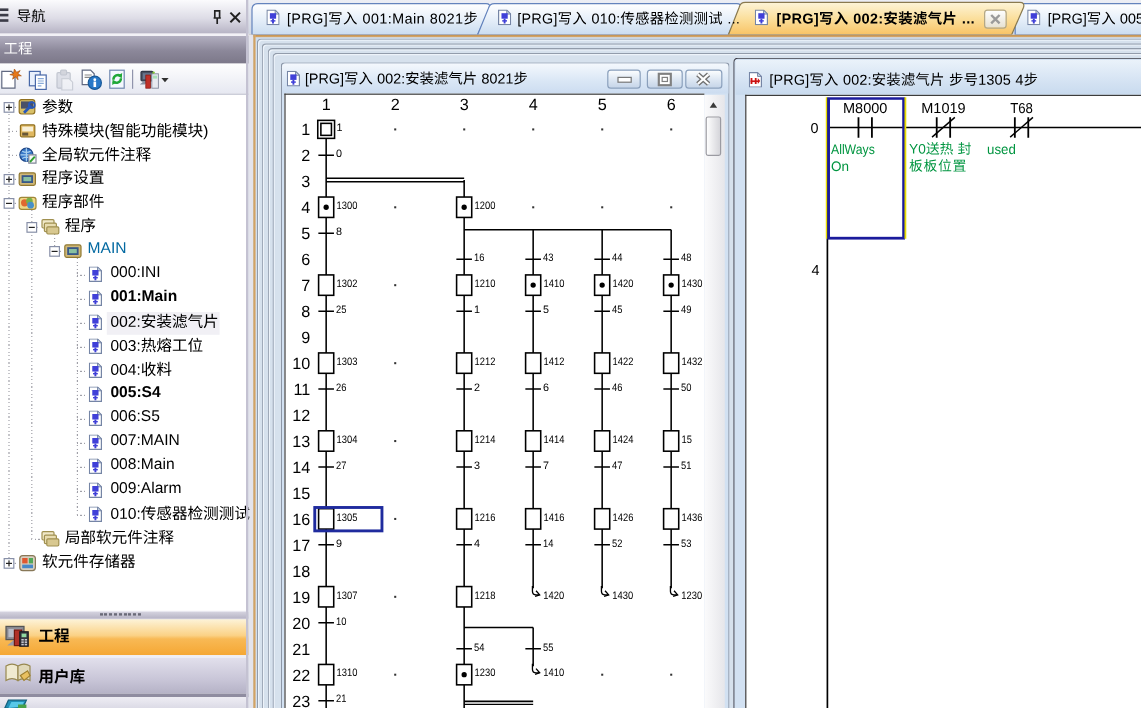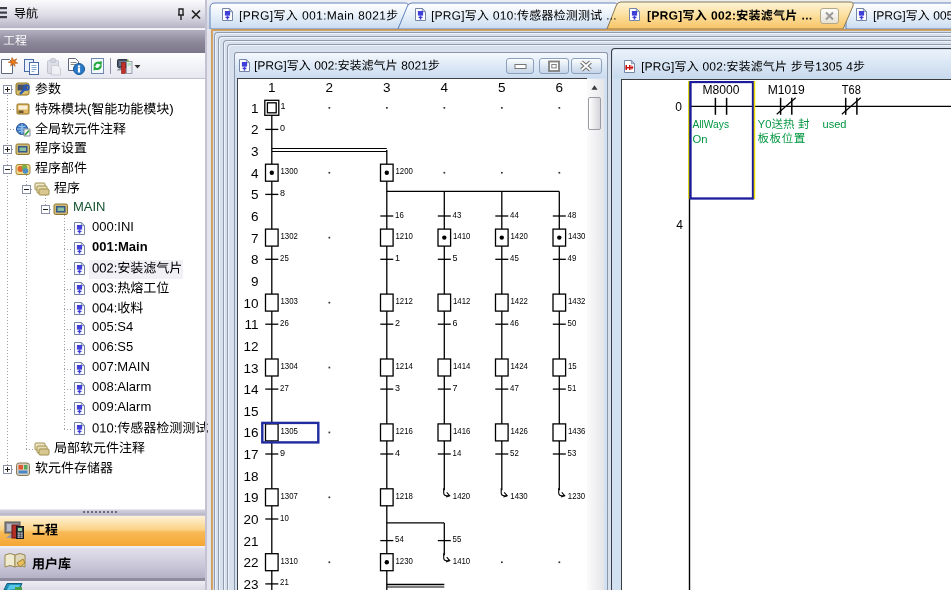--- a/index.html
+++ b/index.html
@@ -493,21 +493,21 @@
       <path transform="translate(0,11.4)" d="M6.9 -9.5H10.8V-7.1H6.9ZM6.0 -10.4V-6.3H11.8V-10.4ZM5.8 -2.7V-1.9H8.4V-0.2H5.0V0.7H12.5V-0.2H9.3V-1.9H11.9V-2.7H9.3V-4.3H12.2V-5.1H5.5V-4.3H8.4V-2.7ZM4.7 -10.7C3.7 -10.3 2.0 -9.9 0.6 -9.7C0.7 -9.5 0.8 -9.1 0.8 -8.9C1.5 -9.0 2.1 -9.1 2.8 -9.3V-7.3H0.6V-6.3H2.6C2.1 -4.8 1.2 -3.2 0.4 -2.2C0.5 -2.0 0.8 -1.6 0.9 -1.3C1.5 -2.1 2.2 -3.4 2.8 -4.7V1.0H3.7V-4.6C4.2 -4.0 4.7 -3.3 4.9 -3.0L5.5 -3.7C5.2 -4.0 4.1 -5.2 3.7 -5.5V-6.3H5.3V-7.3H3.7V-9.5C4.3 -9.6 4.9 -9.8 5.4 -10.0Z M17.8 -5.7C18.7 -5.3 19.7 -4.8 20.6 -4.4H16.0V-3.5H20.0V-0.1C20.0 0.1 20.0 0.1 19.7 0.2C19.5 0.2 18.6 0.2 17.6 0.1C17.8 0.4 17.9 0.8 18.0 1.1C19.1 1.1 19.9 1.1 20.4 0.9C20.9 0.8 21.0 0.5 21.0 -0.1V-3.5H23.8C23.4 -2.9 22.9 -2.3 22.5 -1.9L23.3 -1.5C23.9 -2.2 24.7 -3.2 25.3 -4.1L24.6 -4.4L24.5 -4.4H22.1L22.2 -4.5C21.9 -4.6 21.6 -4.8 21.2 -5.0C22.3 -5.6 23.4 -6.4 24.1 -7.2L23.5 -7.7L23.3 -7.6H16.7V-6.8H22.4C21.8 -6.3 21.0 -5.8 20.3 -5.4C19.7 -5.7 19.0 -6.0 18.4 -6.3ZM19.1 -10.7C19.3 -10.3 19.6 -9.9 19.7 -9.5H14.6V-5.8C14.6 -4.0 14.5 -1.3 13.4 0.5C13.6 0.6 14.1 0.9 14.2 1.1C15.3 -0.9 15.5 -3.8 15.5 -5.8V-8.6H25.4V-9.5H20.8C20.7 -9.9 20.3 -10.5 20.1 -11.0Z" fill="#000"></path>
     </svg></div>
 <div class="abs" style="left:50px;top:209.0px;width:3px;height:1px;background-image:repeating-linear-gradient(90deg,#a0a0a8 0 1px,transparent 1px 3px)"></div>
 <div class="abs" style="left:40.5px;top:204.5px;width:9px;height:9px;background:#fff;border:1px solid #8890a8"></div>
 <div class="abs" style="left:42.5px;top:208.5px;width:5px;height:1px;background:#222"></div>
 <svg class="abs" style="left:53px;top:201.0px" width="16" height="16">
     <rect x="1" y="3" width="13.5" height="10.5" rx="1.5" fill="#d0b878" stroke="#907830"></rect>
     <rect x="3" y="5" width="9.5" height="6.5" fill="#385888"></rect>
     <rect x="4.5" y="6.5" width="6.5" height="3.5" fill="#88c0a0"></rect>
   </svg>
-<div style="position:absolute;left:73px;top:199.2px;font-size:13px;font-weight:normal;color:#14532d;white-space:pre;letter-spacing:0">MAIN</div>
+<div style="position:absolute;left:73px;top:199.2px;font-size:13px;font-weight:normal;color:#0369a1;white-space:pre;letter-spacing:0">MAIN</div>
 <div class="abs" style="left:64px;top:229.0px;width:8px;height:1px;background-image:repeating-linear-gradient(90deg,#a0a0a8 0 1px,transparent 1px 3px)"></div>
 <svg class="abs" style="left:74px;top:222.0px" width="11" height="13" viewBox="0 0 11 13">
     <path d="M0.5 0.5 L7.3 0.5 L10.5 3.7 L10.5 12.5 L0.5 12.5 Z" fill="#fff" stroke="#7585a5" stroke-width="1"></path>
     <path d="M7.3 0.5 L7.3 3.7 L10.5 3.7 Z" fill="#c8d4e4" stroke="#7585a5" stroke-width="0.8"></path>
     <rect x="2.9" y="3" width="5.2" height="4.6" fill="#4040d8"></rect>
     <rect x="4.7" y="7.6" width="1.6" height="4" fill="#4040d8"></rect>
     <rect x="3.5" y="8.8" width="4.0" height="1.2" fill="#4040d8"></rect>
   </svg>
 <div style="position:absolute;left:92px;top:219.2px;font-size:13px;font-weight:normal;color:#000;white-space:pre;letter-spacing:0">000:INI</div>
 <div class="abs" style="left:64px;top:249.0px;width:8px;height:1px;background-image:repeating-linear-gradient(90deg,#a0a0a8 0 1px,transparent 1px 3px)"></div>
@@ -554,21 +554,21 @@
       <path transform="translate(0,11.4)" d="M6.7 -4.5Q6.7 -2.2 5.9 -1.1Q5.1 0.1 3.6 0.1Q2.1 0.1 1.3 -1.0Q0.5 -2.2 0.5 -4.5Q0.5 -6.8 1.3 -7.9Q2.0 -9.1 3.6 -9.1Q5.2 -9.1 6.0 -7.9Q6.7 -6.8 6.7 -4.5ZM5.6 -4.5Q5.6 -6.4 5.1 -7.3Q4.7 -8.2 3.6 -8.2Q2.6 -8.2 2.1 -7.3Q1.7 -6.4 1.7 -4.5Q1.7 -2.6 2.1 -1.7Q2.6 -0.8 3.6 -0.8Q4.6 -0.8 5.1 -1.7Q5.6 -2.6 5.6 -4.5Z M14.0 -4.5Q14.0 -2.2 13.2 -1.1Q12.4 0.1 10.8 0.1Q9.3 0.1 8.5 -1.0Q7.7 -2.2 7.7 -4.5Q7.7 -6.8 8.5 -7.9Q9.2 -9.1 10.9 -9.1Q12.4 -9.1 13.2 -7.9Q14.0 -6.8 14.0 -4.5ZM12.8 -4.5Q12.8 -6.4 12.3 -7.3Q11.9 -8.2 10.9 -8.2Q9.8 -8.2 9.4 -7.3Q8.9 -6.4 8.9 -4.5Q8.9 -2.6 9.4 -1.7Q9.8 -0.8 10.8 -0.8Q11.9 -0.8 12.3 -1.7Q12.8 -2.6 12.8 -4.5Z M20.1 -2.0V0.0H19.0V-2.0H14.8V-2.9L18.9 -8.9H20.1V-2.9H21.3V-2.0ZM19.0 -7.7Q19.0 -7.6 18.8 -7.3Q18.6 -7.0 18.5 -6.9L16.3 -3.5L15.9 -3.1L15.8 -2.9H19.0Z M22.9 -5.6V-6.9H24.1V-5.6ZM22.9 0.0V-1.3H24.1V0.0Z M32.9 -7.5H35.8C35.5 -5.8 35.1 -4.4 34.4 -3.2C33.8 -4.4 33.2 -5.8 32.9 -7.3ZM32.8 -10.9C32.4 -8.7 31.7 -6.5 30.6 -5.2C30.8 -5.0 31.2 -4.6 31.3 -4.4C31.7 -4.9 32.0 -5.4 32.4 -6.1C32.8 -4.7 33.3 -3.4 33.9 -2.3C33.2 -1.2 32.2 -0.4 30.8 0.2C31.0 0.5 31.4 0.9 31.5 1.1C32.7 0.4 33.7 -0.5 34.5 -1.5C35.2 -0.4 36.1 0.4 37.2 1.0C37.3 0.7 37.6 0.4 37.8 0.2C36.7 -0.4 35.8 -1.2 35.0 -2.3C35.8 -3.7 36.4 -5.4 36.8 -7.5H37.7V-8.4H33.2C33.5 -9.1 33.7 -9.9 33.8 -10.8ZM26.5 -1.3C26.7 -1.5 27.1 -1.7 29.5 -2.6V1.1H30.5V-10.7H29.5V-3.5L27.5 -2.8V-9.5H26.5V-3.1C26.5 -2.6 26.3 -2.3 26.1 -2.2C26.3 -2.0 26.4 -1.5 26.5 -1.3Z M39.0 -9.9C39.3 -9.0 39.7 -7.8 39.7 -7.0L40.5 -7.2C40.4 -8.0 40.1 -9.2 39.7 -10.1ZM43.2 -10.1C43.0 -9.3 42.6 -8.0 42.3 -7.2L43.0 -7.0C43.3 -7.7 43.7 -8.9 44.1 -9.9ZM45.0 -9.3C45.8 -8.9 46.7 -8.2 47.1 -7.7L47.6 -8.4C47.2 -8.9 46.3 -9.6 45.5 -10.0ZM44.3 -6.0C45.1 -5.6 46.1 -5.0 46.5 -4.5L47.0 -5.3C46.5 -5.7 45.6 -6.3 44.8 -6.7ZM38.9 -6.6V-5.6H40.7C40.3 -4.2 39.5 -2.5 38.7 -1.6C38.9 -1.3 39.1 -0.9 39.2 -0.6C39.8 -1.5 40.5 -2.9 41.0 -4.3V1.0H41.9V-4.3C42.4 -3.6 43.0 -2.6 43.2 -2.1L43.9 -2.9C43.6 -3.3 42.3 -5.0 41.9 -5.5V-5.6H44.0V-6.6H41.9V-10.9H41.0V-6.6ZM44.0 -2.6 44.2 -1.7 48.2 -2.5V1.0H49.2V-2.7L50.9 -3.0L50.7 -3.8L49.2 -3.6V-10.9H48.2V-3.4Z" fill="#000"></path>
     </svg></div>
 <div class="abs" style="left:64px;top:329.0px;width:8px;height:1px;background-image:repeating-linear-gradient(90deg,#a0a0a8 0 1px,transparent 1px 3px)"></div>
 <svg class="abs" style="left:74px;top:322.0px" width="11" height="13" viewBox="0 0 11 13">
     <path d="M0.5 0.5 L7.3 0.5 L10.5 3.7 L10.5 12.5 L0.5 12.5 Z" fill="#fff" stroke="#7585a5" stroke-width="1"></path>
     <path d="M7.3 0.5 L7.3 3.7 L10.5 3.7 Z" fill="#c8d4e4" stroke="#7585a5" stroke-width="0.8"></path>
     <rect x="2.9" y="3" width="5.2" height="4.6" fill="#4040d8"></rect>
     <rect x="4.7" y="7.6" width="1.6" height="4" fill="#4040d8"></rect>
     <rect x="3.5" y="8.8" width="4.0" height="1.2" fill="#4040d8"></rect>
   </svg>
-<div style="position:absolute;left:92px;top:319.2px;font-size:13px;font-weight:normal;color:#000;white-space:pre;letter-spacing:0">005:S4</div>
+<div style="position:absolute;left:92px;top:319.2px;font-size:13px;font-weight:bold;color:#000;white-space:pre;letter-spacing:0">005:S4</div>
 <div class="abs" style="left:64px;top:349.0px;width:8px;height:1px;background-image:repeating-linear-gradient(90deg,#a0a0a8 0 1px,transparent 1px 3px)"></div>
 <svg class="abs" style="left:74px;top:342.0px" width="11" height="13" viewBox="0 0 11 13">
     <path d="M0.5 0.5 L7.3 0.5 L10.5 3.7 L10.5 12.5 L0.5 12.5 Z" fill="#fff" stroke="#7585a5" stroke-width="1"></path>
     <path d="M7.3 0.5 L7.3 3.7 L10.5 3.7 Z" fill="#c8d4e4" stroke="#7585a5" stroke-width="0.8"></path>
     <rect x="2.9" y="3" width="5.2" height="4.6" fill="#4040d8"></rect>
     <rect x="4.7" y="7.6" width="1.6" height="4" fill="#4040d8"></rect>
     <rect x="3.5" y="8.8" width="4.0" height="1.2" fill="#4040d8"></rect>
   </svg>
 <div style="position:absolute;left:92px;top:339.2px;font-size:13px;font-weight:normal;color:#000;white-space:pre;letter-spacing:0">006:S5</div>
 <div class="abs" style="left:64px;top:369.0px;width:8px;height:1px;background-image:repeating-linear-gradient(90deg,#a0a0a8 0 1px,transparent 1px 3px)"></div>
@@ -581,21 +581,21 @@
   </svg>
 <div style="position:absolute;left:92px;top:359.2px;font-size:13px;font-weight:normal;color:#000;white-space:pre;letter-spacing:0">007:MAIN</div>
 <div class="abs" style="left:64px;top:389.0px;width:8px;height:1px;background-image:repeating-linear-gradient(90deg,#a0a0a8 0 1px,transparent 1px 3px)"></div>
 <svg class="abs" style="left:74px;top:382.0px" width="11" height="13" viewBox="0 0 11 13">
     <path d="M0.5 0.5 L7.3 0.5 L10.5 3.7 L10.5 12.5 L0.5 12.5 Z" fill="#fff" stroke="#7585a5" stroke-width="1"></path>
     <path d="M7.3 0.5 L7.3 3.7 L10.5 3.7 Z" fill="#c8d4e4" stroke="#7585a5" stroke-width="0.8"></path>
     <rect x="2.9" y="3" width="5.2" height="4.6" fill="#4040d8"></rect>
     <rect x="4.7" y="7.6" width="1.6" height="4" fill="#4040d8"></rect>
     <rect x="3.5" y="8.8" width="4.0" height="1.2" fill="#4040d8"></rect>
   </svg>
-<div style="position:absolute;left:92px;top:379.2px;font-size:13px;font-weight:normal;color:#000;white-space:pre;letter-spacing:0">008:Alarm</div>
+<div style="position:absolute;left:92px;top:379.2px;font-size:13px;font-weight:normal;color:#000;white-space:pre;letter-spacing:0">008:Main</div>
 <div class="abs" style="left:64px;top:409.0px;width:8px;height:1px;background-image:repeating-linear-gradient(90deg,#a0a0a8 0 1px,transparent 1px 3px)"></div>
 <svg class="abs" style="left:74px;top:402.0px" width="11" height="13" viewBox="0 0 11 13">
     <path d="M0.5 0.5 L7.3 0.5 L10.5 3.7 L10.5 12.5 L0.5 12.5 Z" fill="#fff" stroke="#7585a5" stroke-width="1"></path>
     <path d="M7.3 0.5 L7.3 3.7 L10.5 3.7 Z" fill="#c8d4e4" stroke="#7585a5" stroke-width="0.8"></path>
     <rect x="2.9" y="3" width="5.2" height="4.6" fill="#4040d8"></rect>
     <rect x="4.7" y="7.6" width="1.6" height="4" fill="#4040d8"></rect>
     <rect x="3.5" y="8.8" width="4.0" height="1.2" fill="#4040d8"></rect>
   </svg>
 <div style="position:absolute;left:92px;top:399.2px;font-size:13px;font-weight:normal;color:#000;white-space:pre;letter-spacing:0">009:Alarm</div>
 <div class="abs" style="left:64px;top:429.0px;width:8px;height:1px;background-image:repeating-linear-gradient(90deg,#a0a0a8 0 1px,transparent 1px 3px)"></div>

